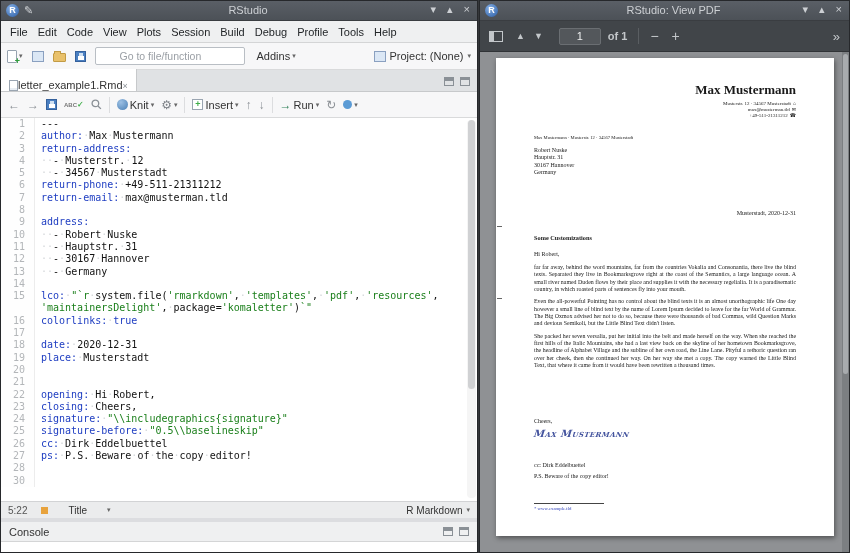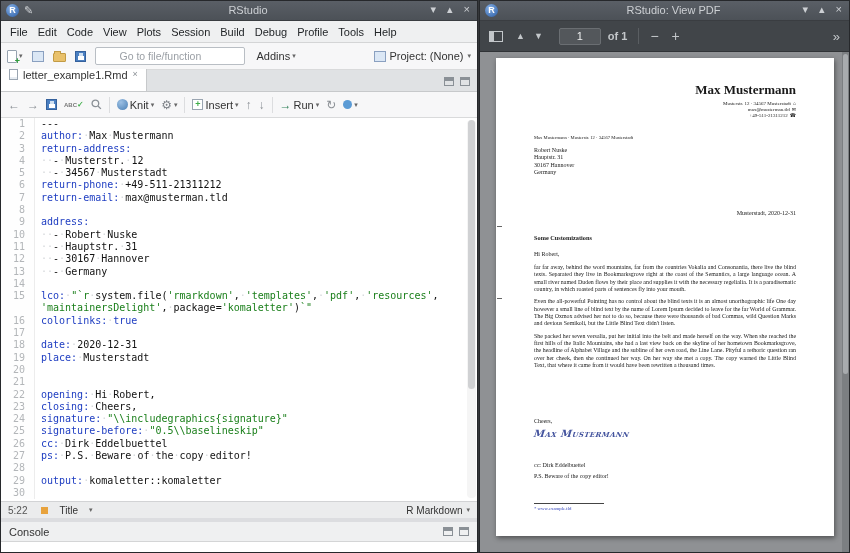--- a/index.html
+++ b/index.html
@@ -45,22 +45,22 @@
   .icon-floppy::after  { content:""; position:absolute; left:2px; bottom:1px; width:6px; height:4px; background:#fff; }
   .searchbox { display:flex; align-items:center; gap:19px; width:150px; height:18px; background:#fff;
                border:1px solid #b9bec4; border-radius:2px; padding:0 5px; margin-right:12px; }
   .searchbox input { border:none; outline:none; width:120px; font-size:10.5px; color:#444; background:transparent; }
   .searchbox input::placeholder { color:#9a9fa5; }
   .label-btn { font-size:11px; color:#333; }
   .toolbar-right { margin-left:auto; display:inline-flex; align-items:center; gap:4px; }
 
   .tabbar { position:absolute; top:69px; left:0; right:0; height:22px; background:#e0e2e4;
             border-bottom:1px solid #c7c9cb; display:flex; align-items:flex-end; }
-  .tab { height:22px; background:#fff; border-right:1px solid #c7c9cb; display:flex; align-items:flex-start;
-         gap:5px; padding:0 8px; font-size:11px; color:#333; }
+  .tab { height:22px; background:#fff; border-right:1px solid #c7c9cb; display:flex; align-items:flex-end;
+         padding:0 8px; font-size:11px; color:#333; }
   .file-icon { display:inline-block; width:9px; height:11px; background:#fff; border:1px solid #9aa5b1;
                box-shadow:inset 0 -2px 0 #e8edf3; }
   .tab .close-x { color:#8b9096; font-size:9px; }
   .pane-icons { margin-left:auto; display:flex; gap:6px; padding:0 7px 5px 0; }
   .icon-pane { display:inline-block; width:10px; height:9px; border:1px solid #8a9096; position:relative; }
   .icon-pane::after { content:""; position:absolute; left:0; right:0; top:0; height:3px; background:#8a9096; }
   .icon-pane.max::after { height:2px; }
 
   .editor-toolbar { position:absolute; top:91px; left:0; right:0; height:26px; background:#f7f7f8;
                     border-bottom:1px solid #d9dadb; display:flex; align-items:center; padding:0 7px; gap:7px;
@@ -88,21 +88,21 @@
   .seg-p { color:#111; }
   .seg-k { color:#1f3ec2; }
   .seg-s { color:#1a7f1a; }
   .seg-b { color:#1f3ec2; }
   .vscroll { position:absolute; right:1px; top:2px; width:9px; height:378px; background:#f5f5f5; border-radius:4px; }
   .vscroll .thumb { position:absolute; top:0; left:1px; width:7px; height:269px; background:#d0d1d3; border-radius:4px; }
 
   .statusbar { position:absolute; top:500px; left:0; right:0; height:17px; background:#ebeced;
                border-top:1px solid #d2d3d5; display:flex; align-items:center; padding:0 7px;
                font-size:10px; color:#555; gap:14px; }
-  .sect { display:inline-flex; align-items:center; gap:11px; color:#333; }
+  .sect { display:inline-flex; align-items:center; gap:20px; color:#333; }
   .sect .sq { width:7px; height:7px; background:#e8a33d; display:inline-block; }
   .mode { margin-left:auto; display:inline-flex; align-items:center; gap:4px; color:#333; }
 
   .splitter { position:absolute; top:517px; left:0; right:0; height:4px; background:#dcdde0; }
   .console-pane { position:absolute; top:521px; left:0; right:0; bottom:0; background:#fff; }
   .console-header { height:20px; background:#eff0f1; border-bottom:1px solid #d4d5d6; display:flex;
                     align-items:center; padding:0 8px; font-size:11px; color:#333; }
   .console-header .pane-icons { padding:0; }
 
   
@@ -290,21 +290,20 @@
         <div class="code-line"><span class="gutter-num">19</span><span class="line-text"><span class="seg-k">place:</span><span class="ws">·</span><span class="seg-p">Musterstadt</span></span></div>
         <div class="code-line"><span class="gutter-num">20</span><span class="line-text"></span></div>
         <div class="code-line"><span class="gutter-num">21</span></div>
         <div class="code-line"><span class="gutter-num">22</span><span class="line-text"><span class="seg-k">opening:</span><span class="ws">·</span><span class="seg-p">Hi</span><span class="ws">·</span><span class="seg-p">Robert,</span></span></div>
         <div class="code-line"><span class="gutter-num">23</span><span class="line-text"><span class="seg-k">closing:</span><span class="ws">·</span><span class="seg-p">Cheers,</span></span></div>
         <div class="code-line"><span class="gutter-num">24</span><span class="line-text"><span class="seg-k">signature:</span><span class="ws">·</span><span class="seg-s">"\\includegraphics{signature}"</span></span></div>
         <div class="code-line"><span class="gutter-num">25</span><span class="line-text"><span class="seg-k">signature-before:</span><span class="ws">·</span><span class="seg-s">"0.5\\baselineskip"</span></span></div>
         <div class="code-line"><span class="gutter-num">26</span><span class="line-text"><span class="seg-k">cc:</span><span class="ws">·</span><span class="seg-p">Dirk</span><span class="ws">·</span><span class="seg-p">Eddelbuettel</span></span></div>
         <div class="code-line"><span class="gutter-num">27</span><span class="line-text"><span class="seg-k">ps:</span><span class="ws">·</span><span class="seg-p">P.S.</span><span class="ws">·</span><span class="seg-p">Beware</span><span class="ws">·</span><span class="seg-p">of</span><span class="ws">·</span><span class="seg-p">the</span><span class="ws">·</span><span class="seg-p">copy</span><span class="ws">·</span><span class="seg-p">editor!</span></span></div>
         <div class="code-line"><span class="gutter-num">28</span><span class="line-text"></span></div>
-        <div class="code-line"><span class="gutter-num">29</span><span class="line-text"><span class="seg-k">output:</span><span class="ws">·</span><span class="seg-p">komaletter::komaletter</span></span></div>
         <div class="code-line"><span class="gutter-num">30</span><span class="line-text"></span></div>
       </div>
     <div class="vscroll">
         <div class="thumb"></div>
       </div>
   </div>
 
   <div class="statusbar">
     <span>5:22</span>
     <span class="sect">

